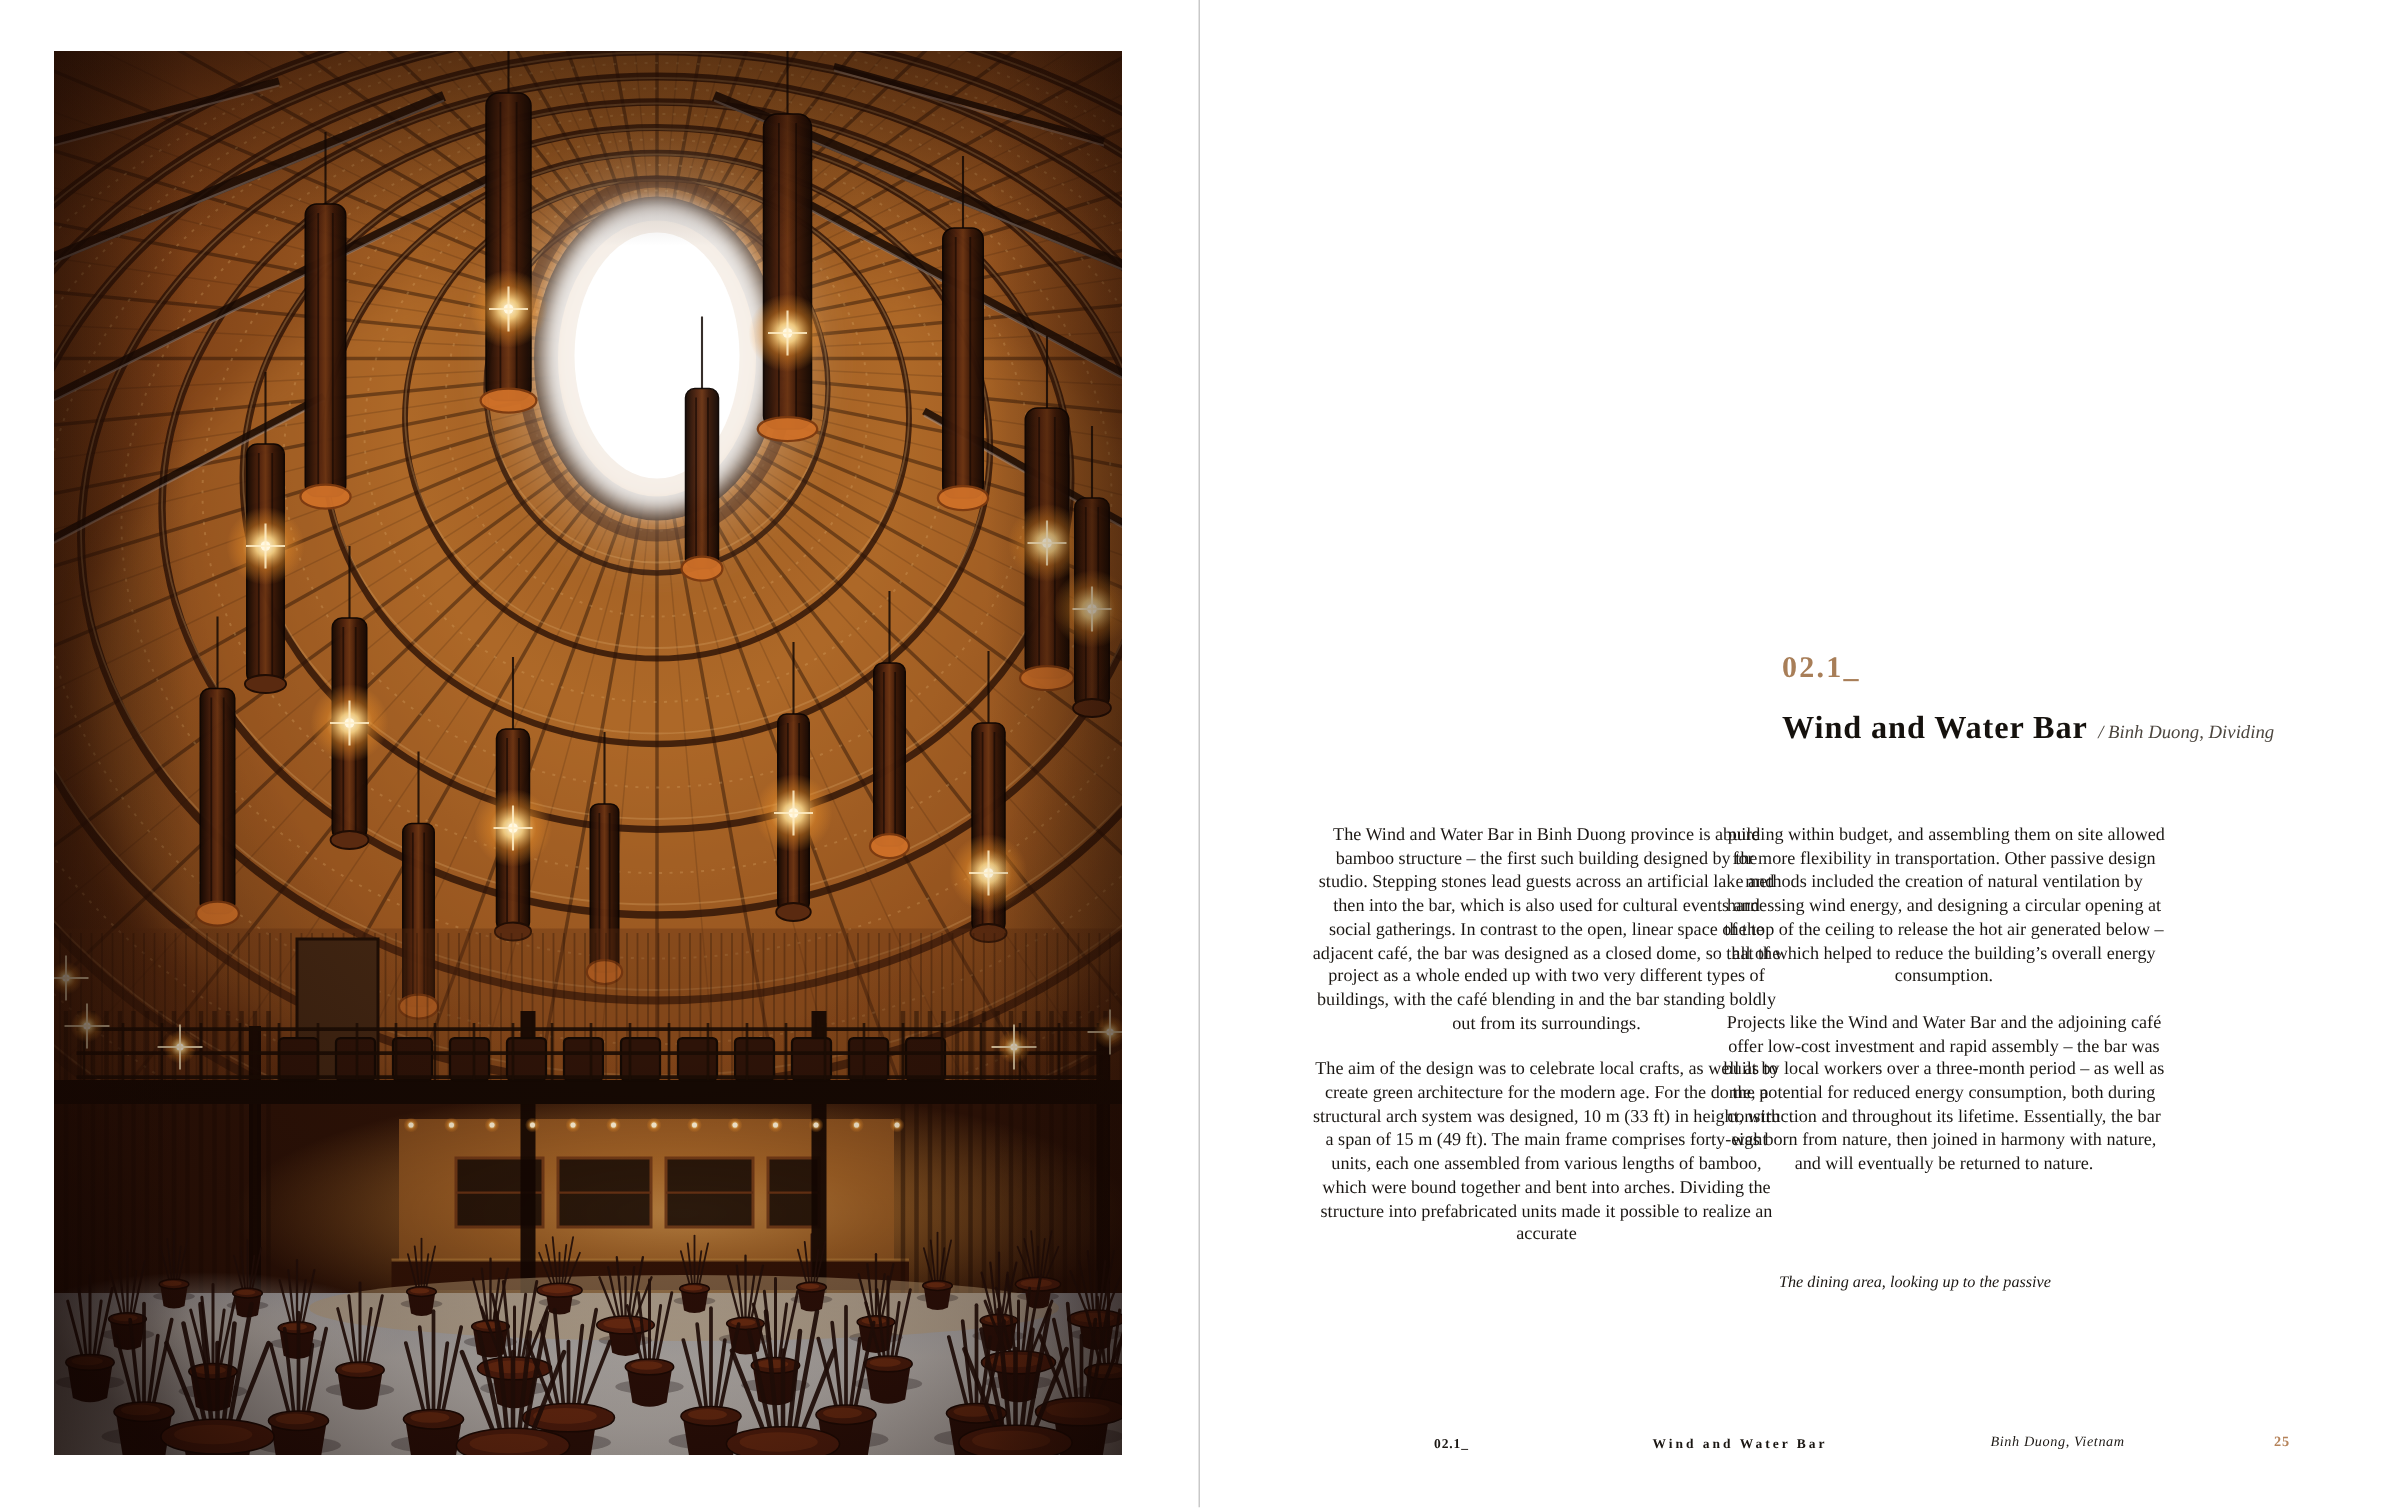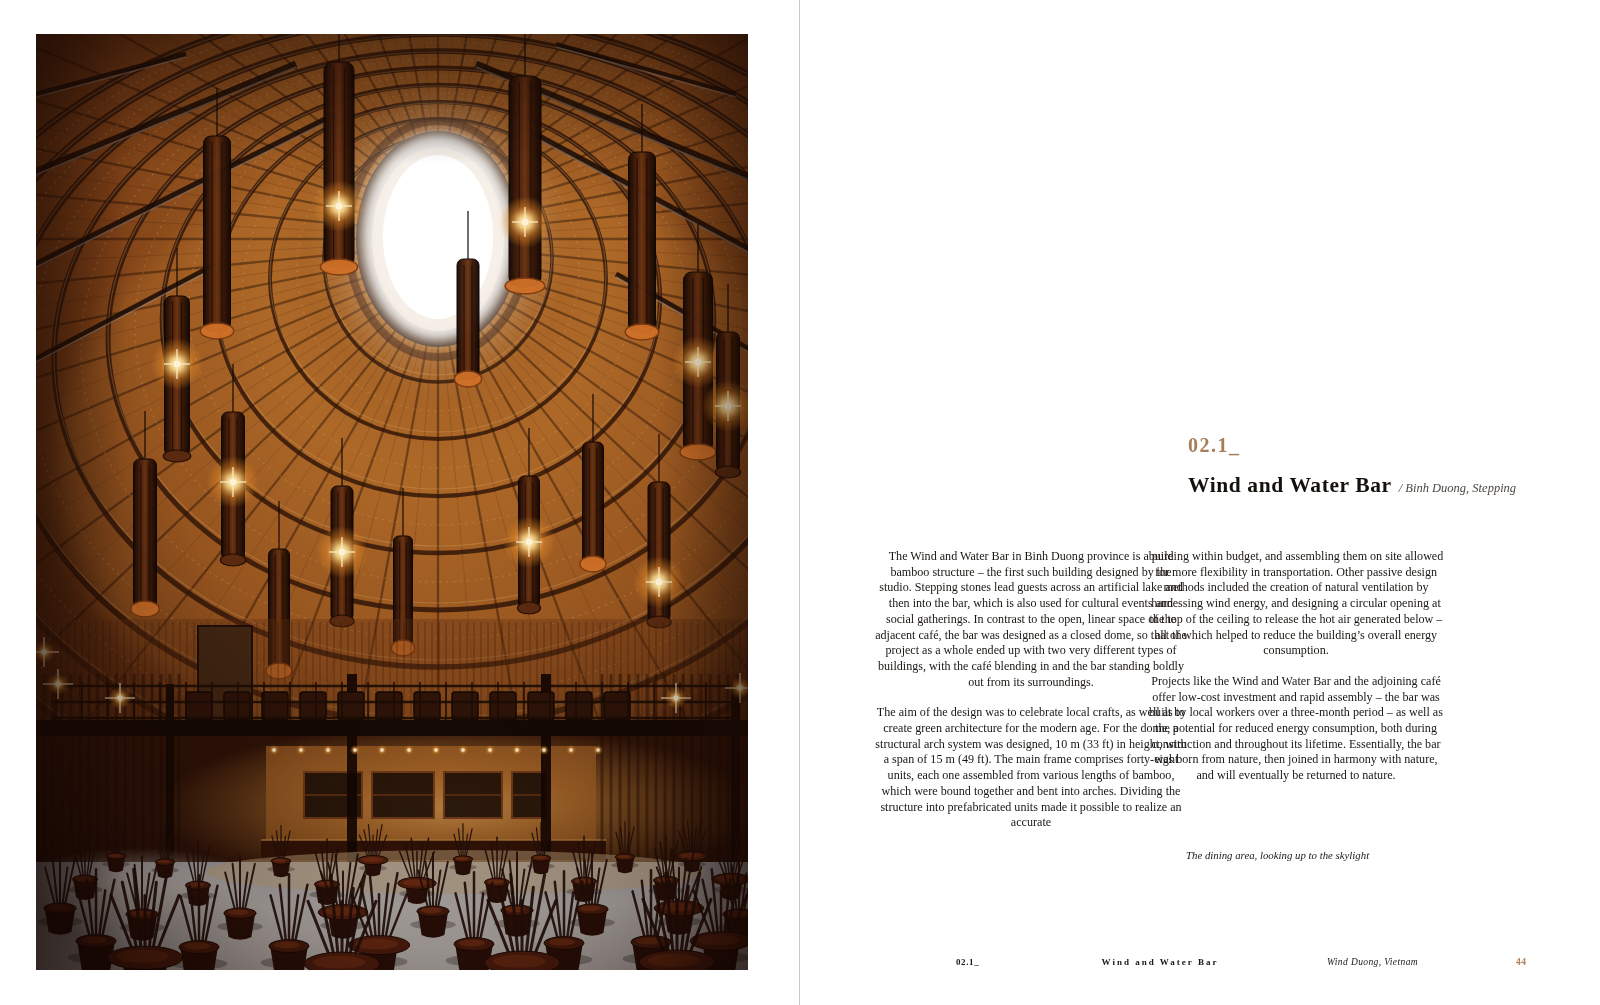--- a/index.html
+++ b/index.html
@@ -979,32 +979,32 @@
         </g>
     </svg>
   </figure>
 
   <div class="gutter"></div>
 
   <div>
     <div class="section-number" style="color: rgb(168, 126, 88);">02.1_</div>
 
     <div class="title-row">
-      <span class="chapter-title">Wind and Water Bar</span><span class="chapter-loc">/ Binh Duong, Stepping</span>
+      <span class="chapter-title">Wind and Water Bar</span><span class="chapter-loc">/ Binh Duong, Dividing</span>
     </div>
 
     <div class="col col1">
       <p>The Wind and Water Bar in Binh Duong province is a pure bamboo structure – the first such building designed by the studio. Stepping stones lead guests across an artificial lake and then into the bar, which is also used for cultural events and social gatherings. In contrast to the open, linear space of the adjacent café, the bar was designed as a closed dome, so that the project as a whole ended up with two very different types of buildings, with the café blending in and the bar standing boldly out from its surroundings.</p>
       <p>The aim of the design was to celebrate local crafts, as well as to create green architecture for the modern age. For the dome, a structural arch system was designed, 10 m (33 ft) in height, with a span of 15 m (49 ft). The main frame comprises forty-eight units, each one assembled from various lengths of bamboo, which were bound together and bent into arches. Dividing the structure into prefabricated units made it possible to realize an accurate</p>
     </div>
     <div class="col col2">
       <p>building within budget, and assembling them on site allowed for more flexibility in transportation. Other passive design methods included the creation of natural ventilation by harnessing wind energy, and designing a circular opening at the top of the ceiling to release the hot air generated below – all of which helped to reduce the building’s overall energy consumption.</p>
       <p>Projects like the Wind and Water Bar and the adjoining café offer low-cost investment and rapid assembly – the bar was built by local workers over a three-month period – as well as the potential for reduced energy consumption, both during construction and throughout its lifetime. Essentially, the bar was born from nature, then joined in harmony with nature, and will eventually be returned to nature.</p>
     </div>
 
-    <div class="caption">The dining area, looking up to the skylight</div>
+    <div class="caption">The dining area, looking up to the passive</div>
 
     <div class="f-sec">02.1_</div>
     <div class="f-title">Wind and Water Bar</div>
-    <div class="f-loc">Wind Duong, Vietnam</div>
-    <div class="f-page" style="color: rgb(181, 131, 90);">44</div>
+    <div class="f-loc">Binh Duong, Vietnam</div>
+    <div class="f-page" style="color: rgb(181, 131, 90);">25</div>
   </div>
 </div>
 
 </body></html>

